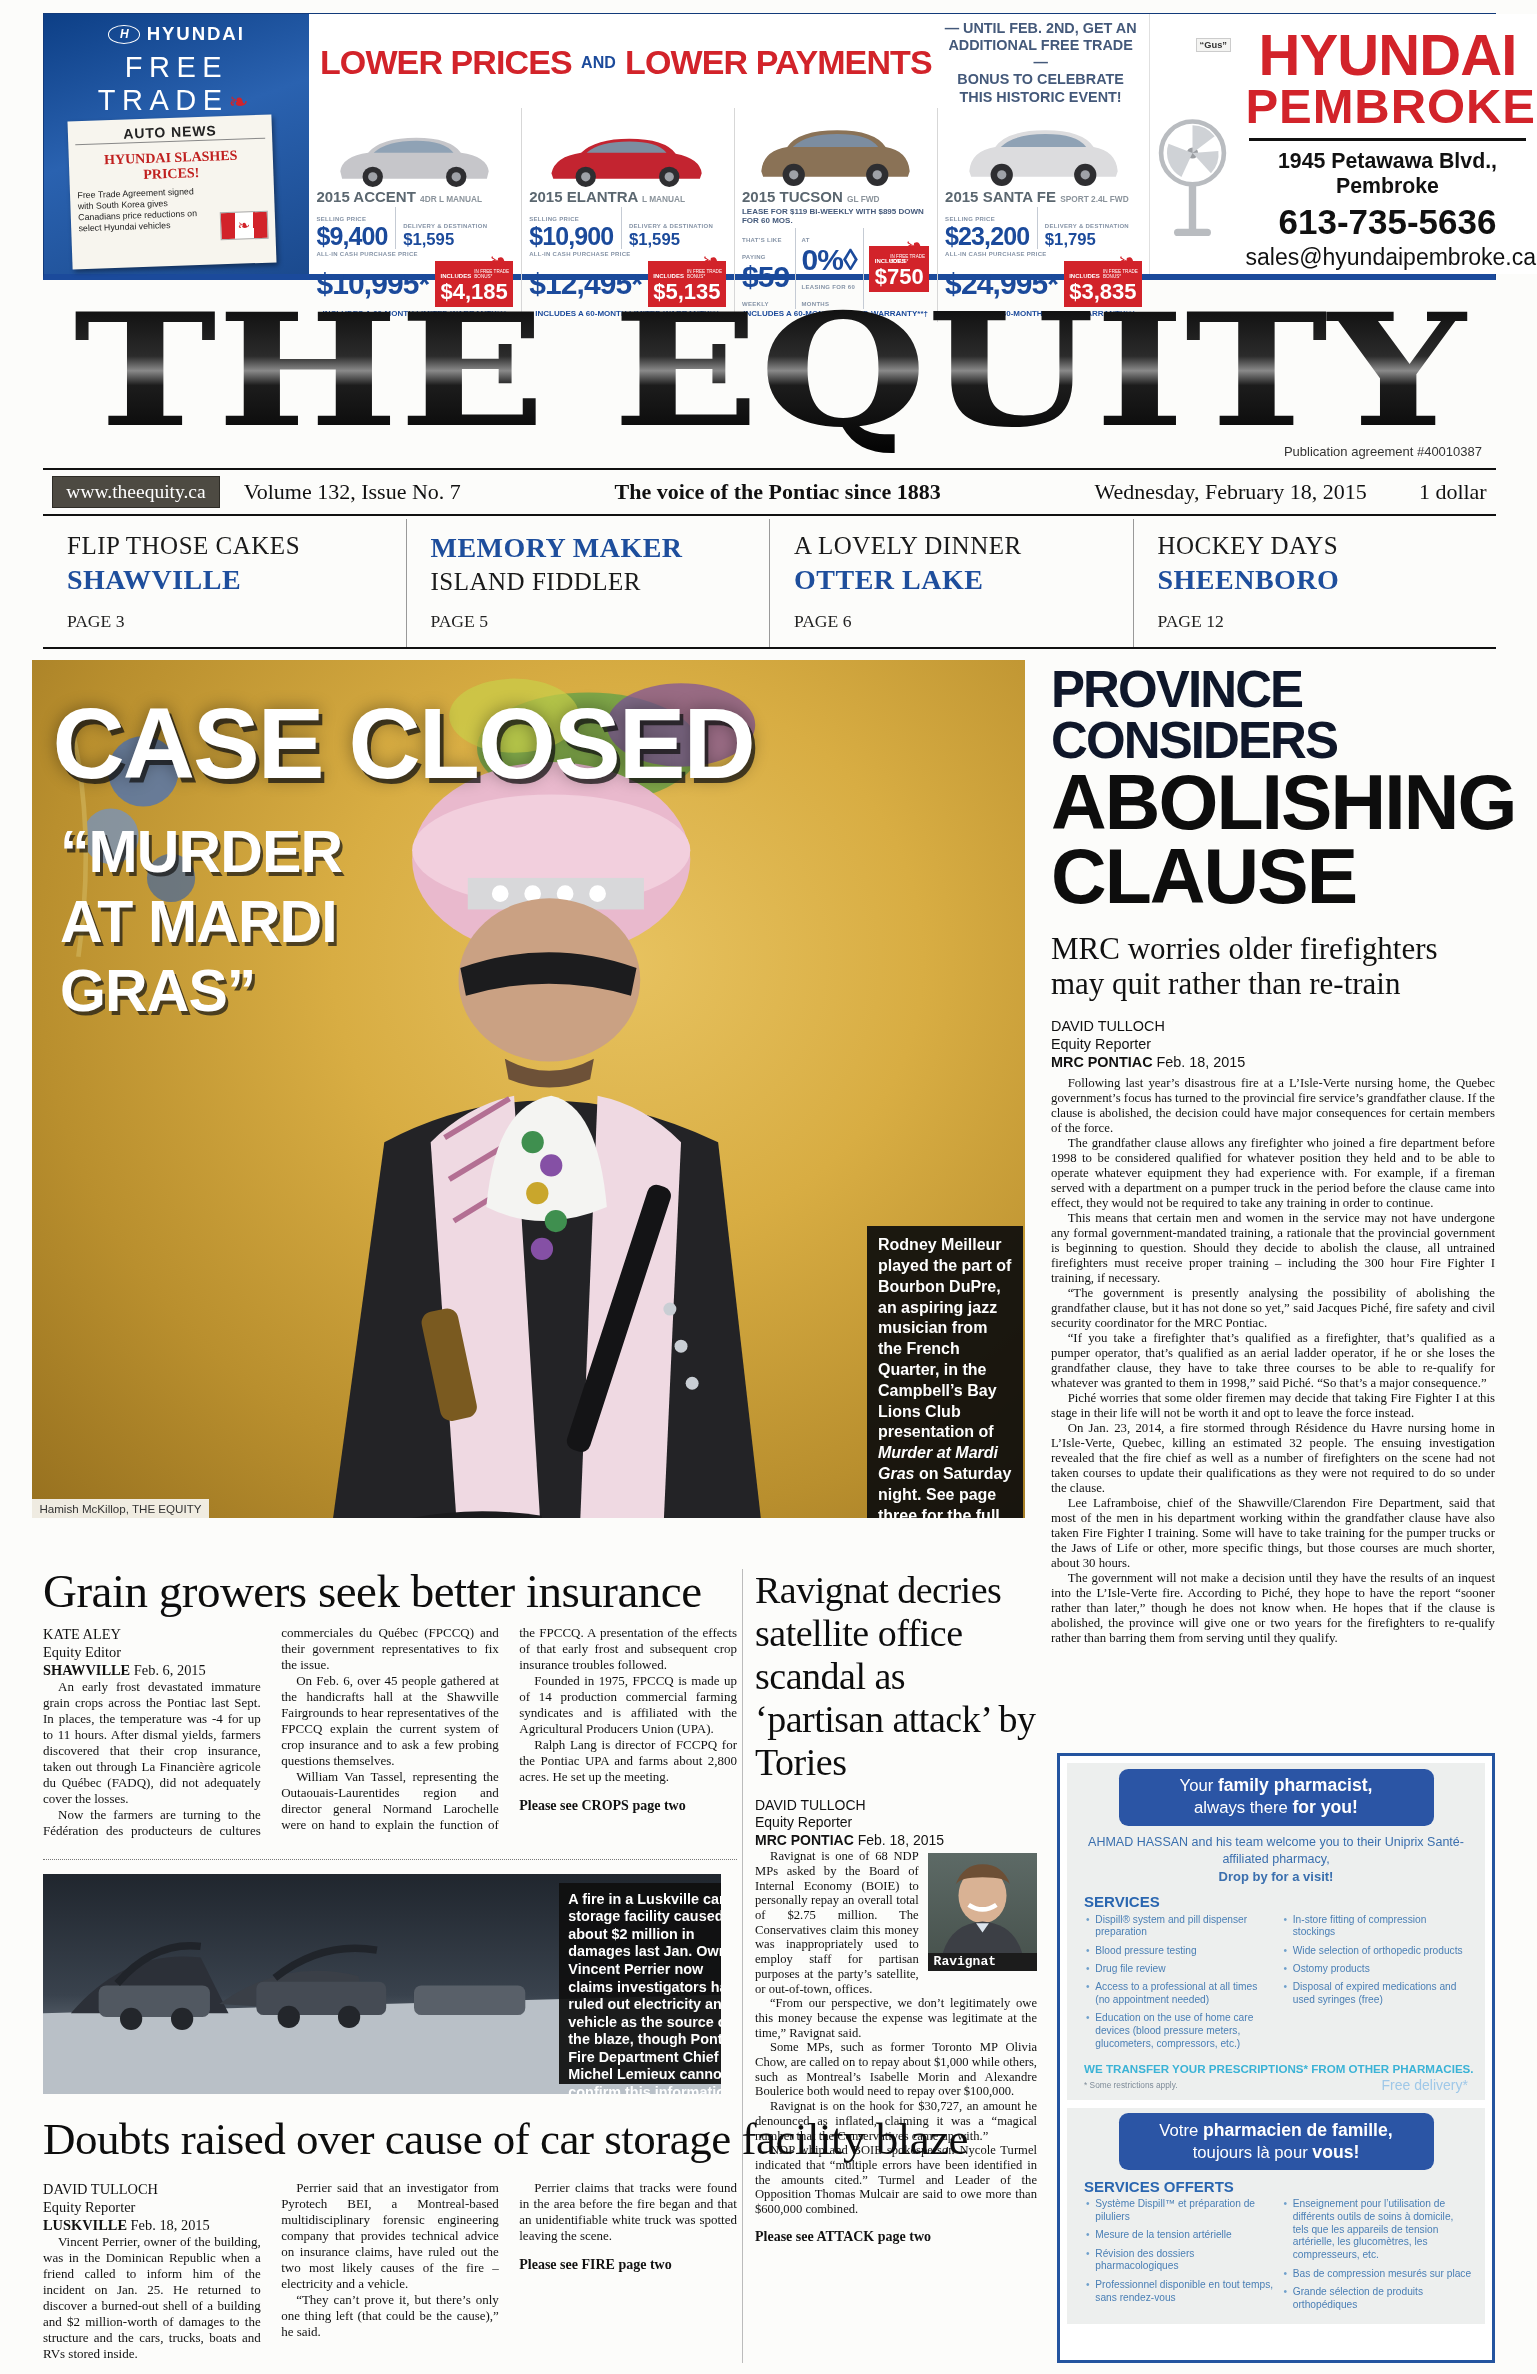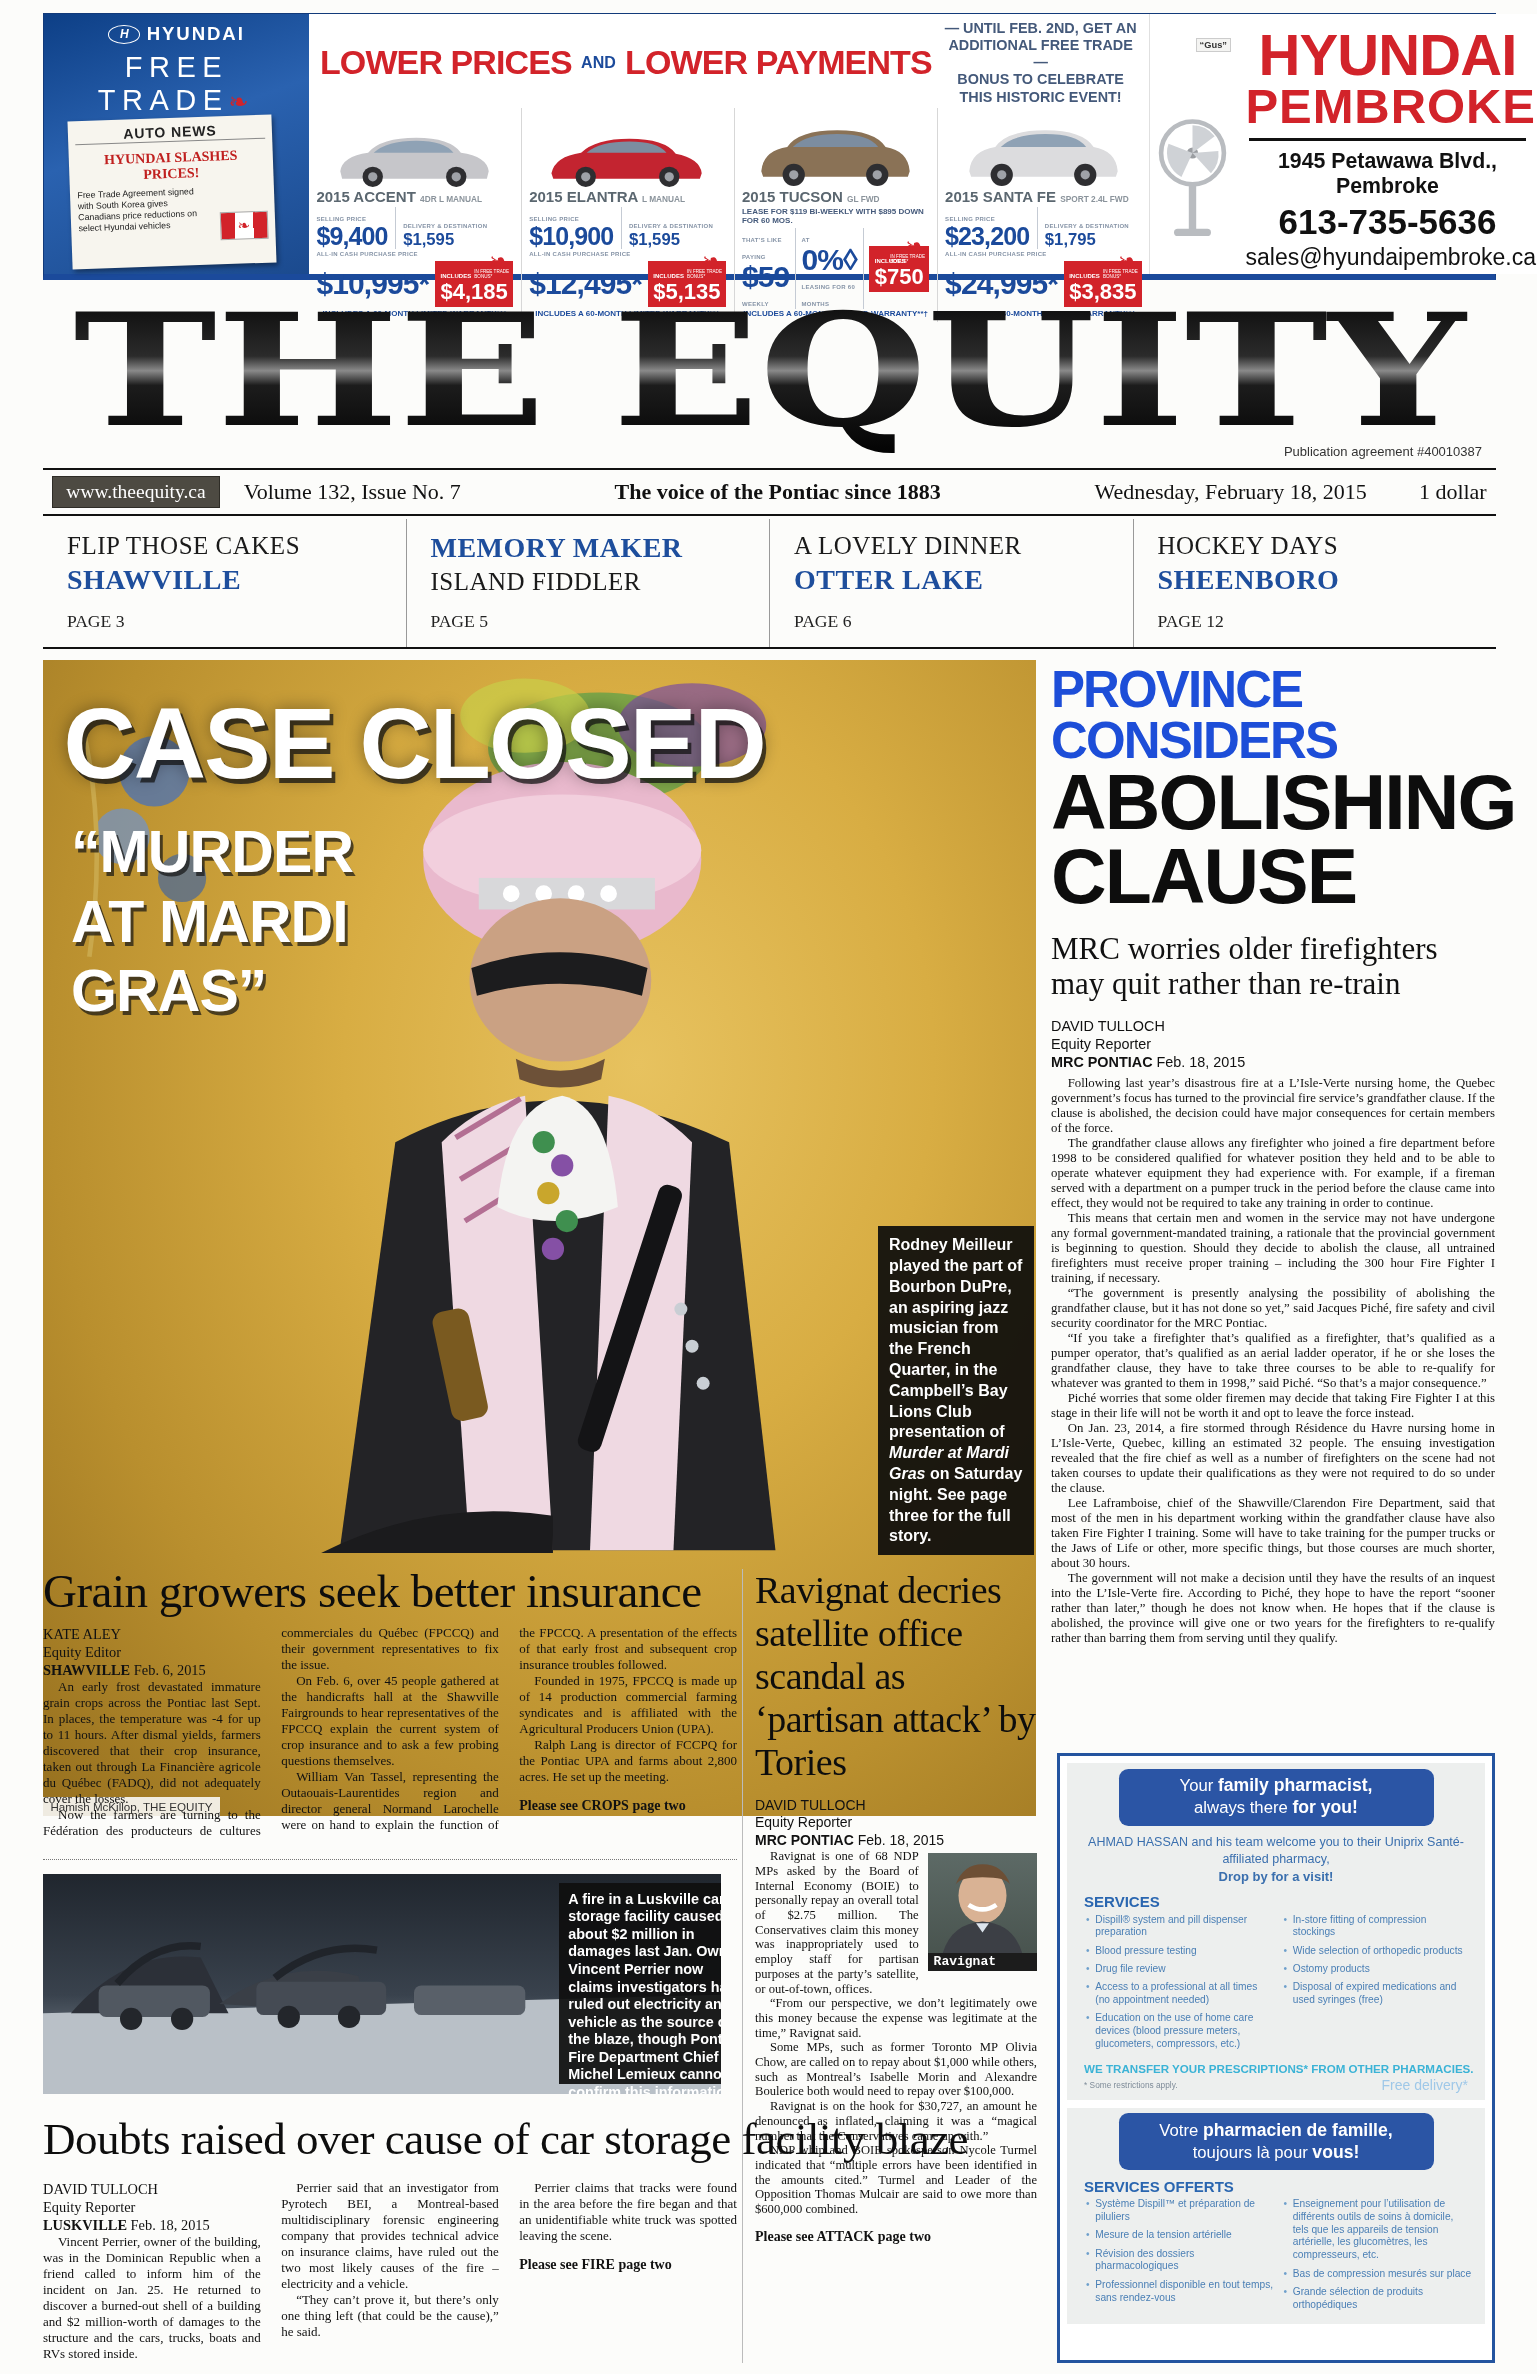--- a/index.html
+++ b/index.html
@@ -74,29 +74,29 @@
 
   
   .teasers { left:43px; top:519px; width:1453px; height:130px; border-bottom:2.8px solid #111; display:flex; }
   .teaser { flex:1; border-left:0.9px solid #999; padding:13px 0 0 24px; font-family:"Liberation Serif",serif; }
   .teaser:first-child { border-left:none; }
   .t-dark { font-size:25px; color:#1a1a1a; letter-spacing:0.5px; }
   .t-blue { font-size:28px; color:#1e4e9c; font-weight:bold; letter-spacing:0.5px; margin-top:3.7px; }
   .t-page { font-size:17.6px; color:#222; margin-top:15px; }
 
   
-  .photo { left:43px; top:660px; width:993px; height:1156px; overflow:hidden; background:radial-gradient(ellipse at 60% 35%, #e7c25f 0%, #d8ad43 35%, #b98f2e 70%, #96701f 100%); }
+  .photo { left:32px; top:660px; width:993px; height:858px; overflow:hidden; background:radial-gradient(ellipse at 60% 35%, #e7c25f 0%, #d8ad43 35%, #b98f2e 70%, #96701f 100%); }
   .case-closed { position:absolute; left:20.4px; top:26px; color:#fff; font-weight:bold; font-size:100px; letter-spacing:-1.9px; text-shadow:3.7px 4.6px 0 rgba(20,20,20,.75), 0 0 16.7px rgba(0,0,0,.4); }
   .mardi { position:absolute; left:28px; top:158px; color:#fff; font-weight:bold; font-size:59px; line-height:1.18; letter-spacing:-0.9px; text-shadow:2.8px 3.7px 0 rgba(20,20,20,.7); }
   .pcaption { position:absolute; left:835px; top:566px; width:156px; background:rgba(12,12,12,.92); color:#fff; font-weight:bold; font-size:16px; line-height:1.3; padding:9.3px 9.3px 7.4px 11px; }
   .pcredit { position:absolute; left:0; bottom:0; background:rgba(248,248,246,.9); color:#333; font-size:11.6px; padding:2.8px 7.4px; }
 
   
   .rcol { left:1051px; top:664px; width:444px; }
-  .rh1 { font-weight:bold; font-size:51px; letter-spacing:-1.9px; line-height:1.0; color:#1d4ed8; }
+  .rh1 { font-weight:bold; font-size:51px; letter-spacing:-1.9px; line-height:1.0; color:#0f172a; }
   .rh2 { font-weight:bold; font-size:77px; letter-spacing:-1.9px; line-height:.96; color:#0d0d0d; }
   .subhead { font-family:"Liberation Serif",serif; font-size:31px; line-height:1.15; margin-top:16.7px; color:#111; }
   .byline { font-size:14.4px; line-height:1.25; margin-top:15px; }
   .byline b { font-weight:bold; }
   .story { font-family:"Liberation Serif",serif; font-size:12.8px; line-height:15px; text-align:justify; margin-top:5.6px; }
   .story p { text-indent:16.7px; }
   .see { font-family:"Liberation Serif",serif; font-weight:bold; font-size:14px; margin-top:13px; }
 
   
   .grain-h { left:43px; top:1564px; width:705px; font-family:"Liberation Serif",serif; font-size:47px; letter-spacing:-0.5px; color:#0d0d0d; }

